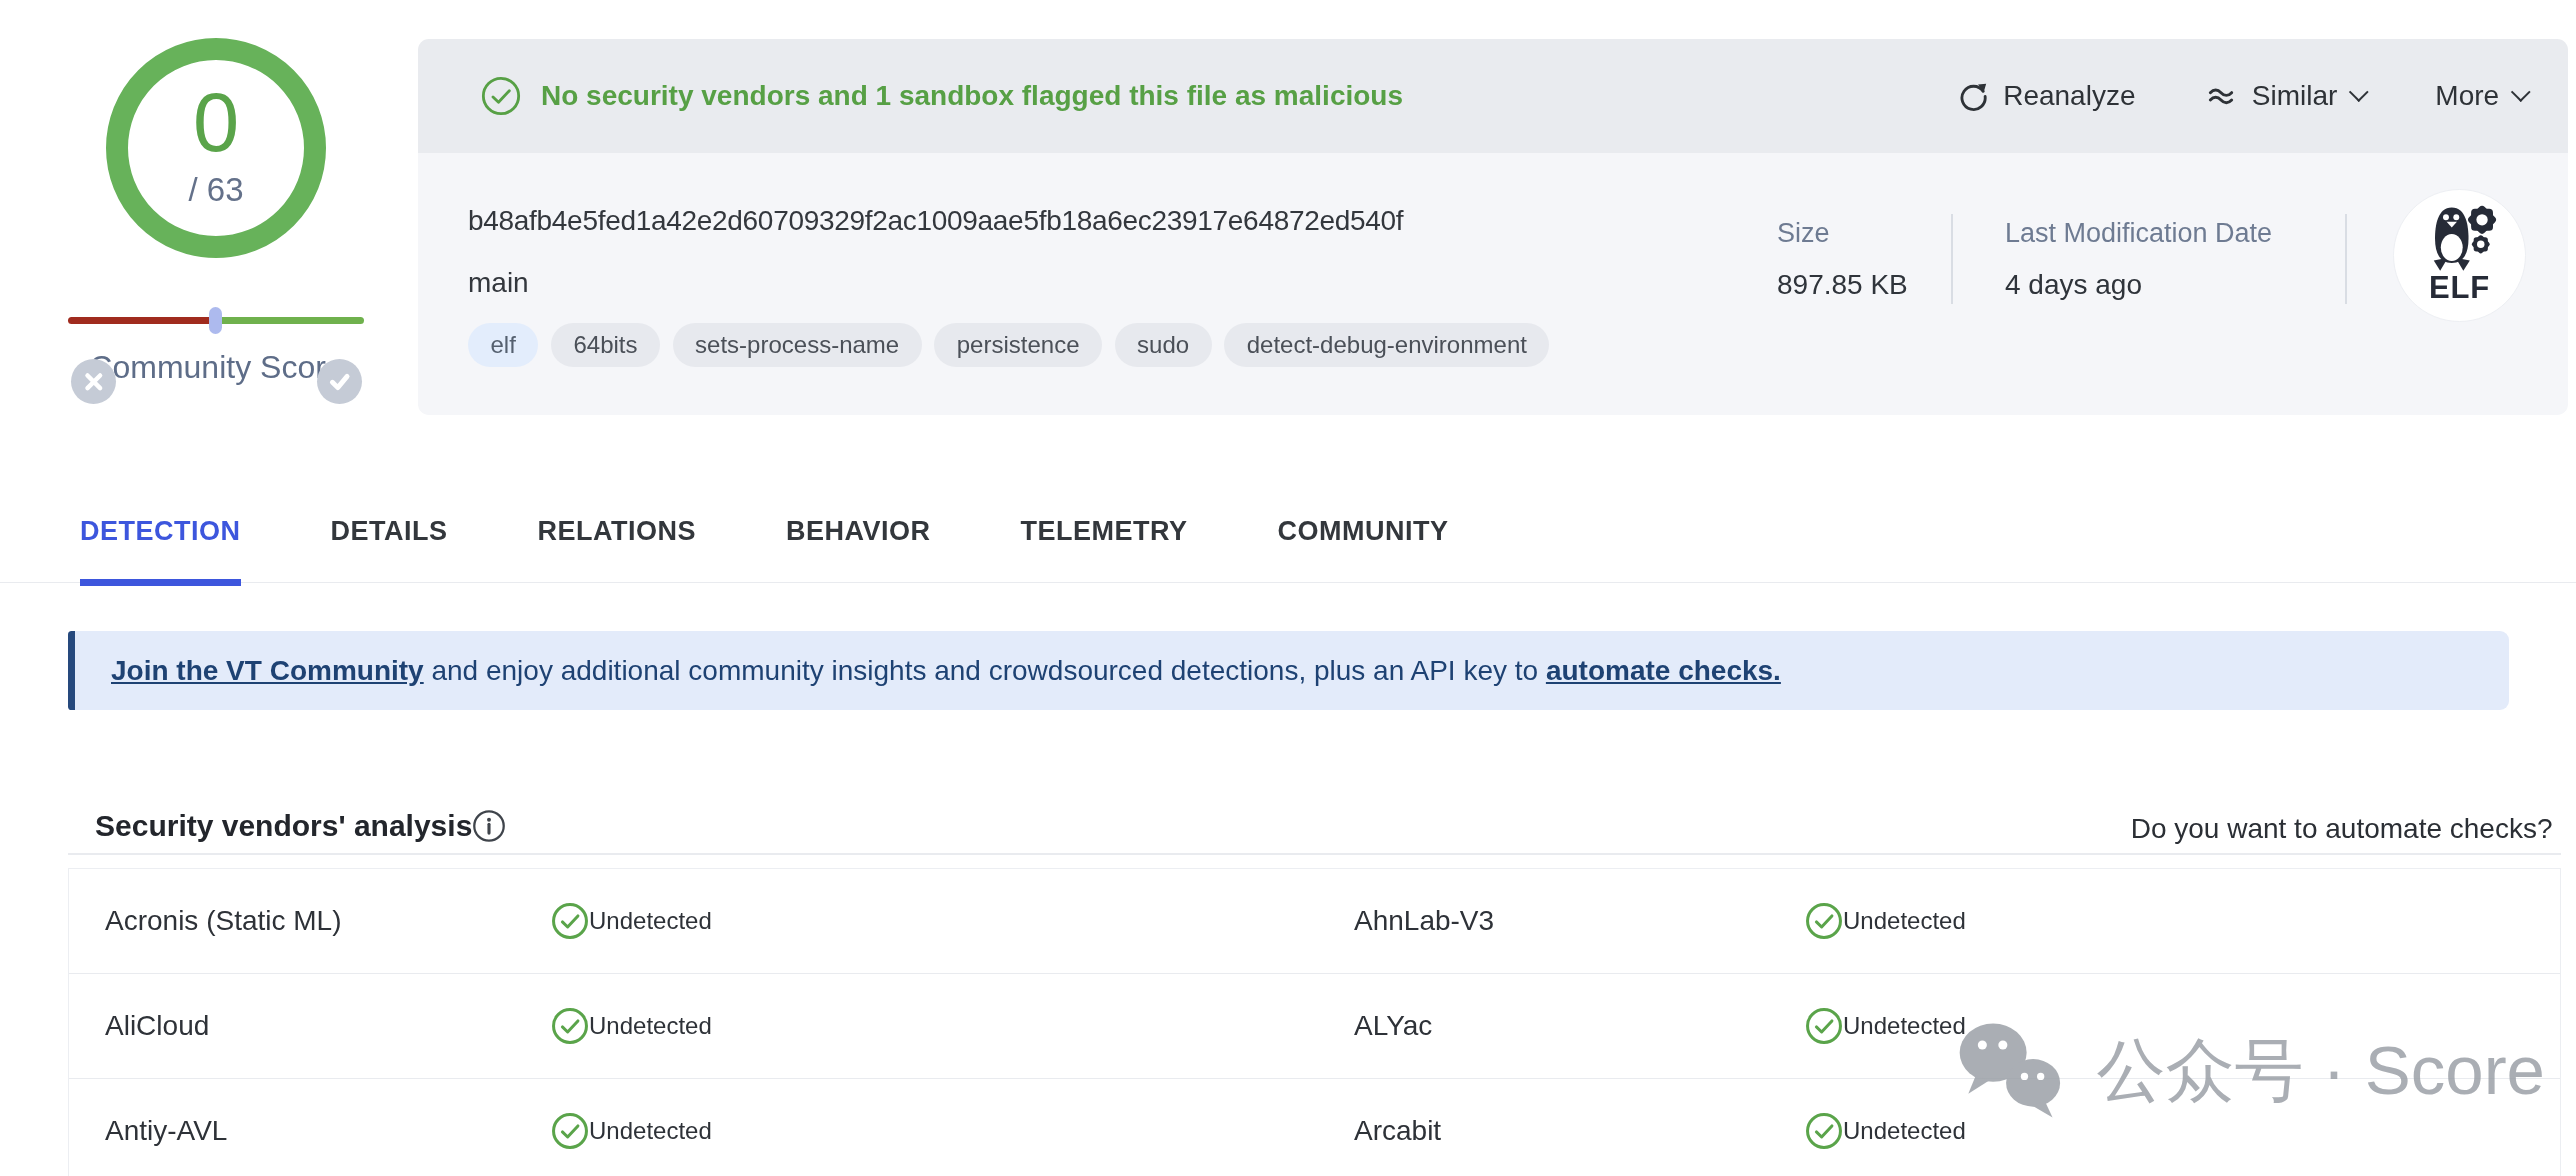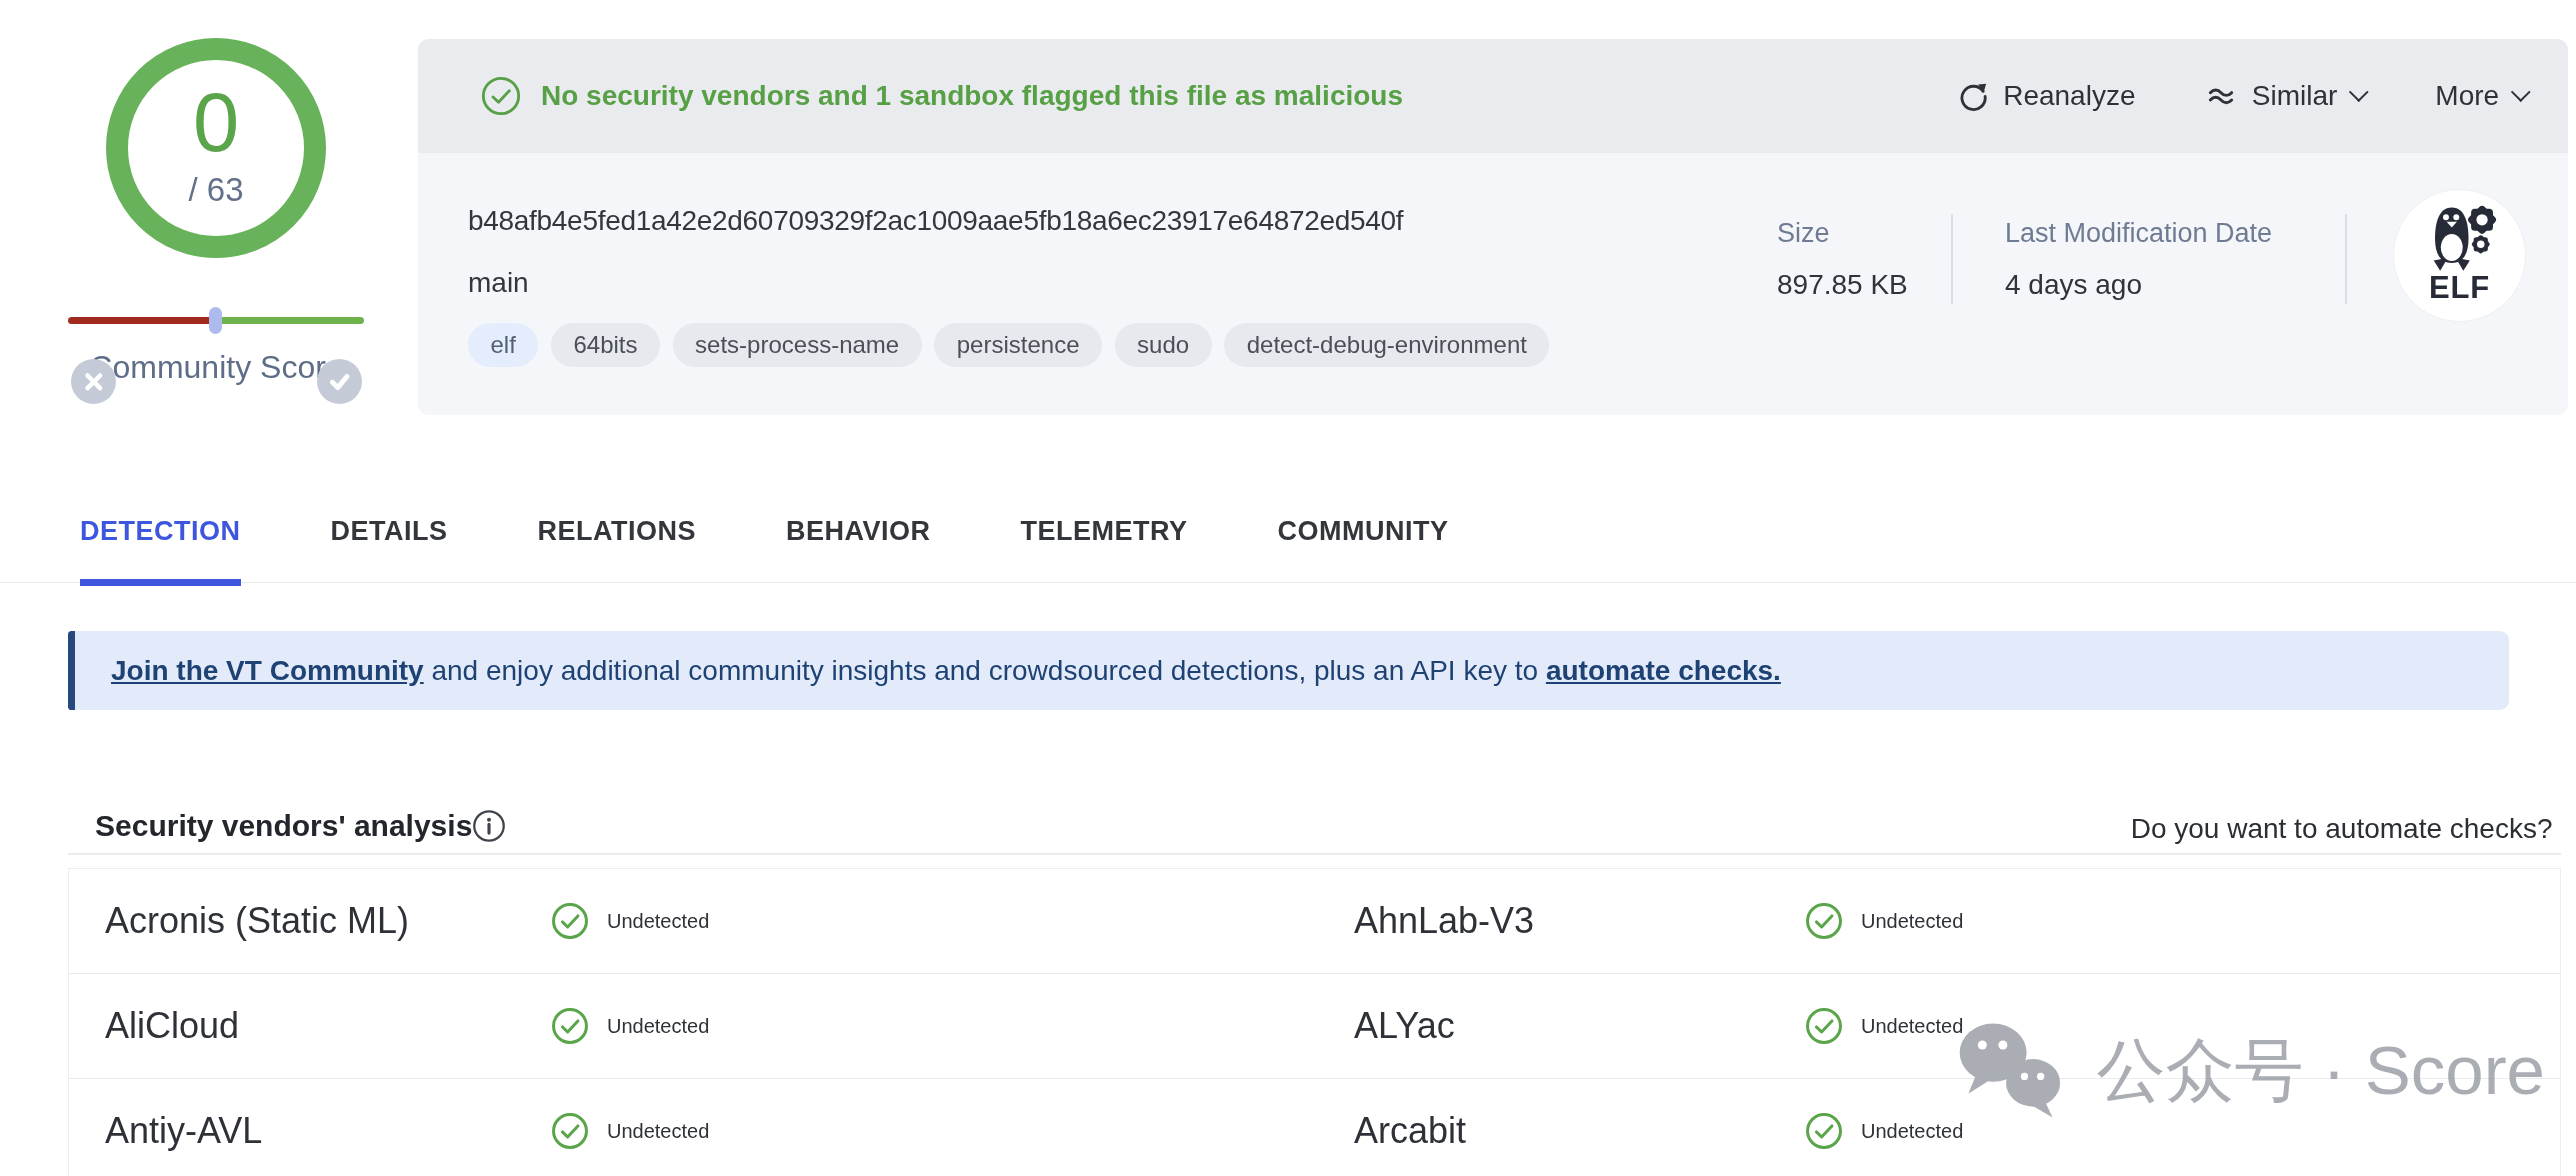--- a/index.html
+++ b/index.html
@@ -66,22 +66,22 @@
   
   .section-title { position:absolute; left:95px; top:809px; display:flex; align-items:center; 
     font-size:30px; font-weight:bold; color:#23262c; }
   .automate-q { position:absolute; right:23.5px; top:813px; font-size:28px; color:#2b2f35; }
   .section-divider { position:absolute; left:68px; top:853px; width:2493px; height:1.8px; background:#e9ebef; }
   
   .vendor-table { position:absolute; left:68px; top:868px; width:2493px; height:311px;
     border:1.8px solid #eceef2; border-bottom:none; background:#fff; }
   .vendor-row { display:grid; grid-template-columns:446px 803px 451px 1fr;
     align-items:center; height:105px; padding-left:36px; border-bottom:1.8px solid #e9ebef; }
-  .vendor-name { font-size:36px; color:#2e3238; }
-  .result { display:flex; align-items:center; gap:18px; font-size:20px; color:#2e3238; }
+  .vendor-name { font-size:28px; color:#2e3238; }
+  .result { display:flex; align-items:center; font-size:24px; color:#2e3238; }
   
   .watermark { position:absolute; right:31px; top:1017px; display:flex; align-items:center; gap:25px;
     color:#989da4; opacity:0.82; font-size:69px; pointer-events:none; }
   .icon-svg { display:block; }
 </style>
 </head>
 <body>
 
 <div>
   <div class="gauge-ring">

